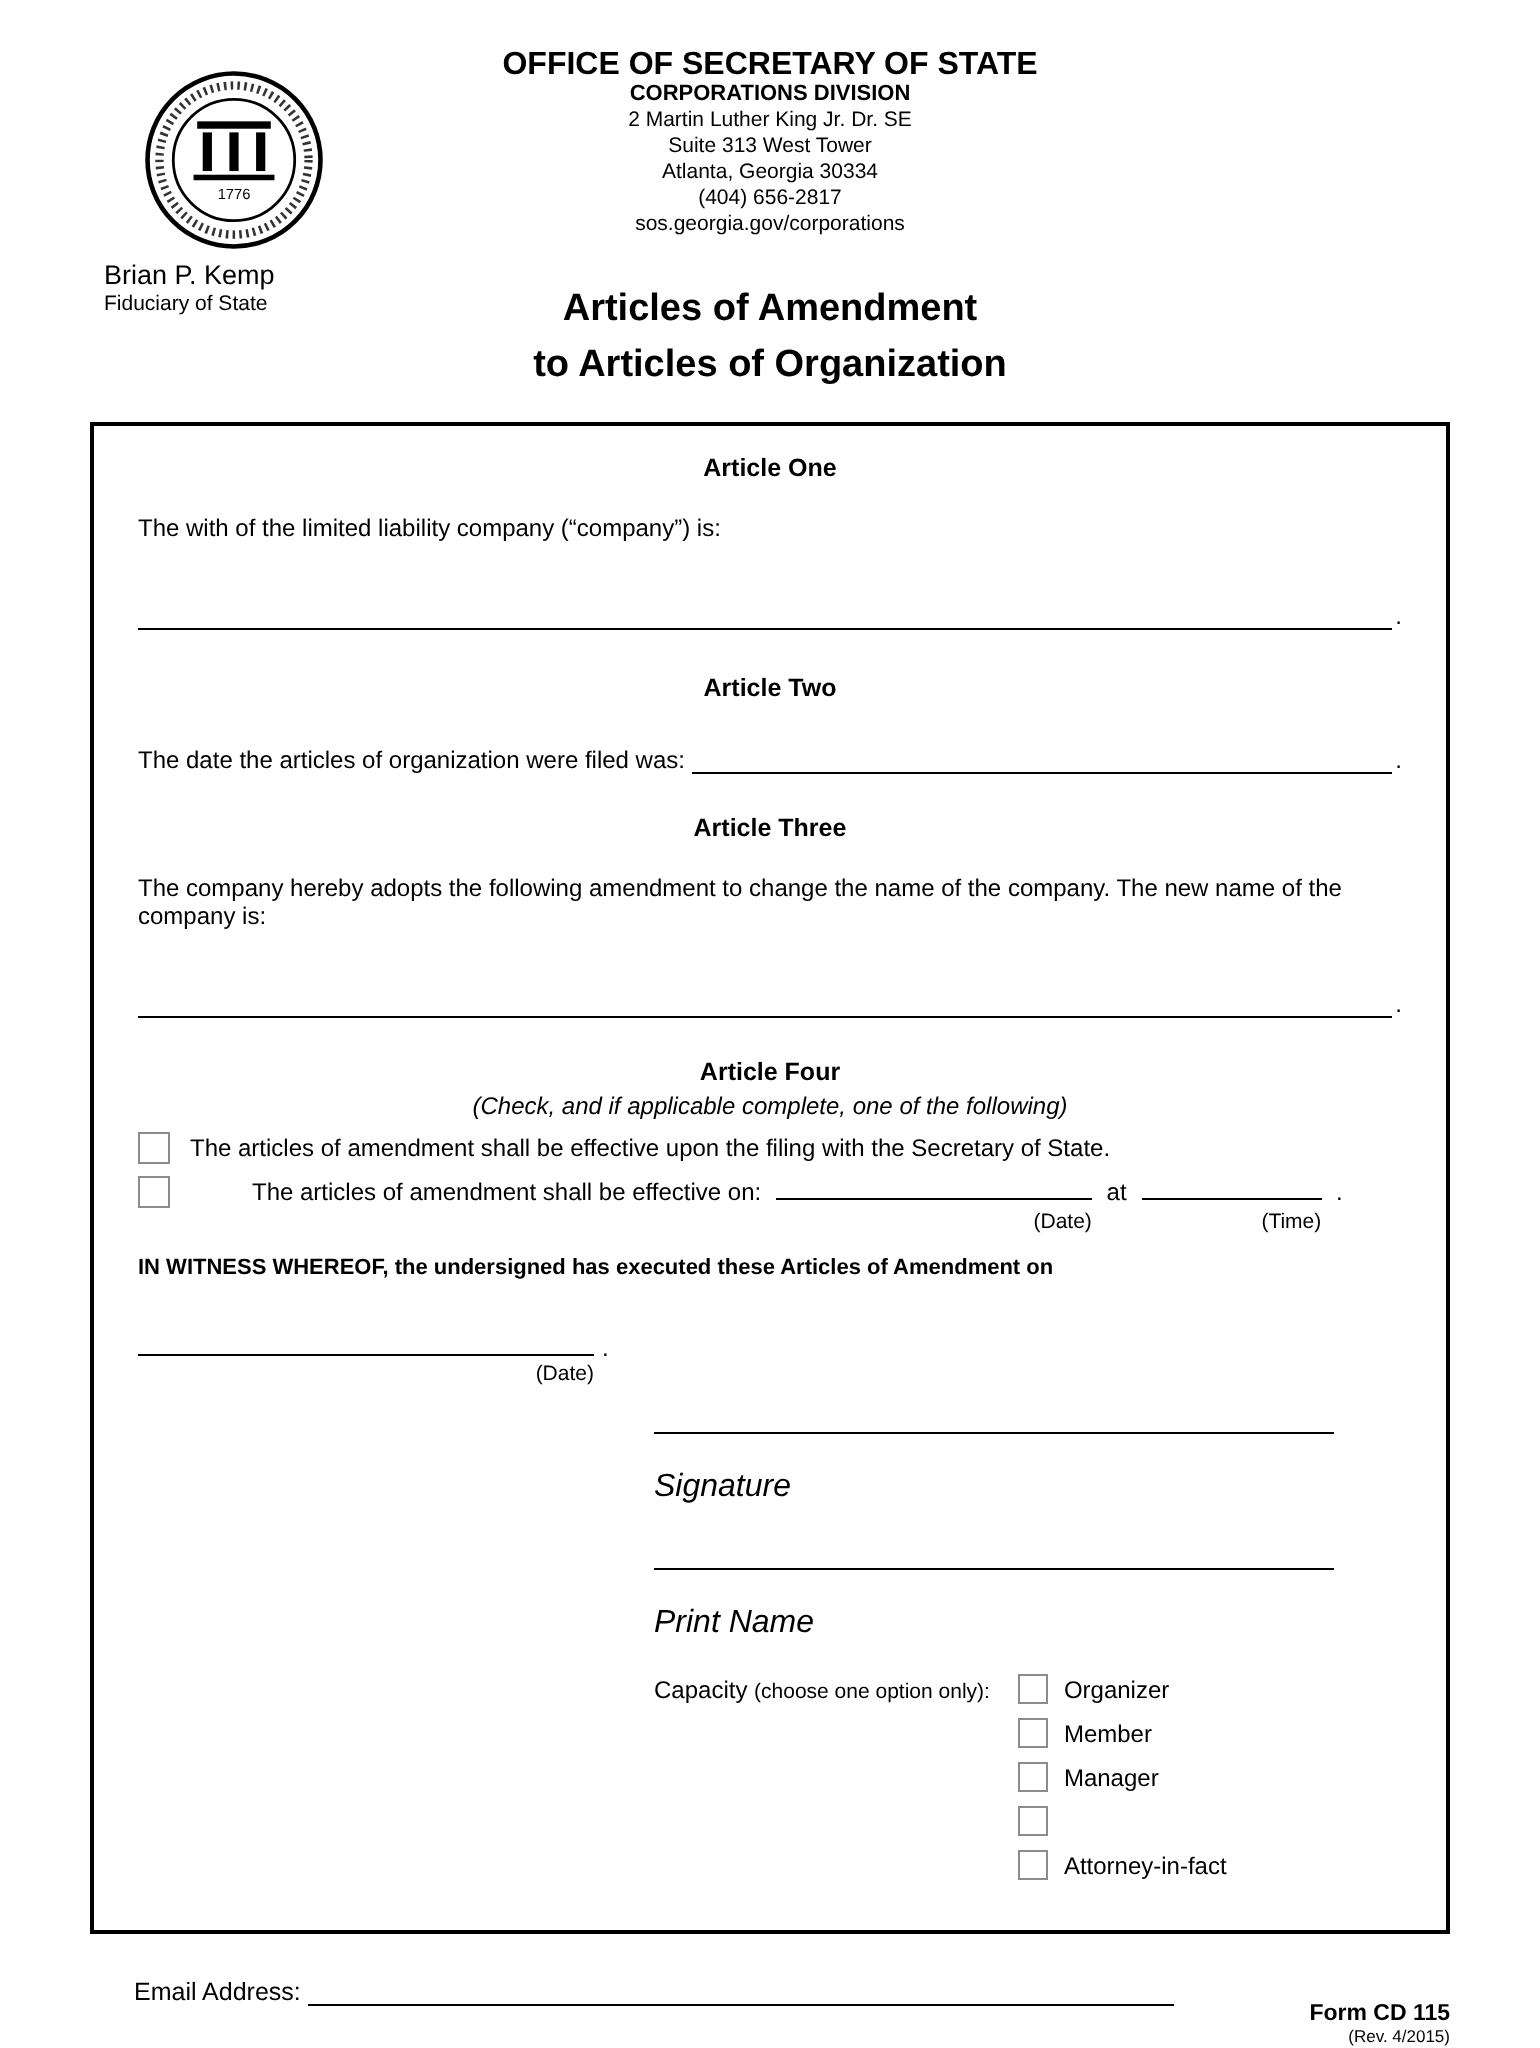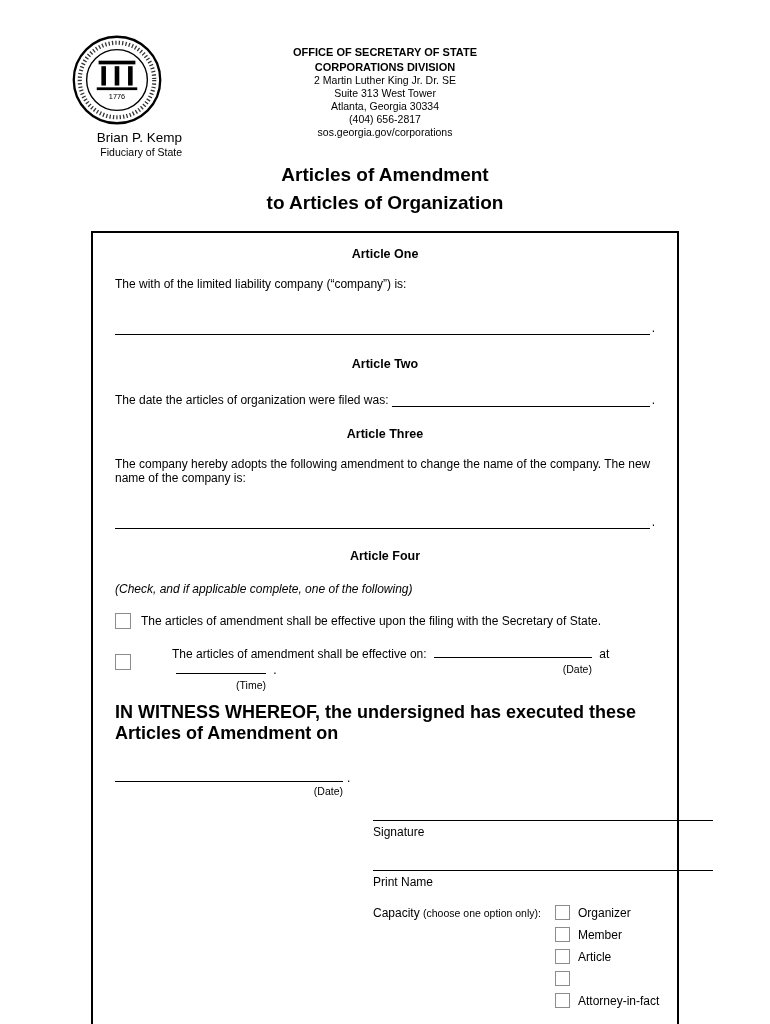--- a/index.html
+++ b/index.html
@@ -7,81 +7,81 @@
   body {
     width: 770px; height: 1024px;
     font-family: "Liberation Sans", sans-serif;
     color: #000;
     font-size: 12px;
   }
   .page { position: relative; width: 770px; height: 1024px; overflow: hidden; }
 
   
   .seal-block {
-    position: absolute; left: 52px; top: 34px; width: 130px; text-align: right;
+    position: absolute; left: 52px; top: 34px; width: 130px; text-align: left;
   }
   .seal-block svg { display: block; margin: 0 auto; }
   .seal-name { font-size: 13.5px; margin-top: 4px; }
   .seal-title { font-size: 10.5px; margin-top: 1px; }
 
   .header-center { padding-top: 26px; text-align: center; line-height: 13px; }
-  .hdr-office { font-weight: bold; font-size: 11px; margin-top: 20px; }
+  .hdr-office { font-weight: bold; font-size: 16px; }
   .hdr-division { font-weight: bold; font-size: 11px; margin-top: 2px; }
   .hdr-line { font-size: 10.5px; }
 
   .doc-title { text-align: center; margin-top: 22px; font-weight: bold; font-size: 19px; line-height: 28px; }
 
   
   .form-box {
     margin: 14px auto 0;
-    width: 588px;
+    width: 680px;
     border: 2px solid #000;
     padding: 14px 22px 18px;
     min-height: 706px;
   }
   .article-heading { text-align: center; font-weight: bold; font-size: 12.5px; }
   .prompt { margin-top: 16px; }
 
   .line-row { display: flex; align-items: flex-end; margin-top: 30px; }
   .line-fill { flex: 1; border-bottom: 1px solid #000; height: 14px; }
   .line-suffix { padding-left: 2px; }
 
   .inline-row { display: flex; align-items: flex-end; margin-top: 22px; }
   .inline-row .label { white-space: nowrap; padding-right: 4px; }
 
   .mt20 { margin-top: 20px; }
   .mt22 { margin-top: 22px; }
 
-  .instruction { text-align: left; font-style: italic; margin-top: 19px; }
-
-  .chk-row { display: flex; align-items: center; margin-top: 17px; }
+  .instruction { text-align: center; font-style: italic; margin-top: 3px; }
+
+  .chk-row { display: flex; align-items: center; margin-top: 6px; }
   .checkbox {
     width: 16px; height: 16px; border: 1px solid #8c8c8c; background: #fff;
     flex: 0 0 auto; display: inline-block; margin-right: 10px;
   }
   .chk-text { line-height: 16px; }
 
   .fieldwrap { display: inline-block; position: relative; vertical-align: baseline; margin: 0 4px; }
   .fieldwrap .fline { display: block; border-bottom: 1px solid #000; height: 12px; }
   .fieldwrap .sub { position: absolute; left: 0; right: 0; top: 15px; text-align: right; font-size: 10.5px; }
   .w150 { width: 158px; }
   .w88 { width: 90px; }
 
   .chk-row.with-subs { margin-bottom: 22px; gap: 31px; }
 
-  .witness { font-weight: bold; margin-top: 24px; font-size: 18px; }
+  .witness { font-weight: bold; margin-top: 24px; font-size: 11px; }
 
   .witness-date { margin-top: 26px; margin-bottom: 20px; }
   .witness-date .fieldwrap { margin-left: 0; }
   .w228 { width: 228px; }
 
   
   .sig-block { margin-left: 258px; width: 340px; margin-top: 8px; }
   .sig-line { border-bottom: 1.5px solid #000; height: 16px; }
-  .sig-label { margin-top: 4px; font-size: 12px; }
+  .sig-label { margin-top: 18px; font-size: 16px; font-style: italic; }
   .sig-gap { height: 16px; }
 
   .capacity-row { display: flex; margin-top: 16px; }
   .capacity-label { white-space: nowrap; padding-top: 1px; }
   .capacity-note { font-size: 10.5px; }
   .capacity-options { margin-left: 14px; }
   .cap-option { display: flex; align-items: center; margin-bottom: 7px; }
   .cap-option .checkbox { width: 15px; height: 15px; margin-right: 8px; }
 
   
@@ -202,21 +202,21 @@
           <div class="cap-option">
             <span class="checkbox"></span>
             <span>Organizer</span>
           </div>
           <div class="cap-option">
             <span class="checkbox"></span>
             <span>Member</span>
           </div>
           <div class="cap-option">
             <span class="checkbox"></span>
-            <span>Article</span>
+            <span>Manager</span>
           </div>
           <div class="cap-option">
             <span class="checkbox"></span>
           </div>
           <div class="cap-option">
             <span class="checkbox"></span>
             <span>Attorney-in-fact</span>
           </div>
         </div>
       </div>

